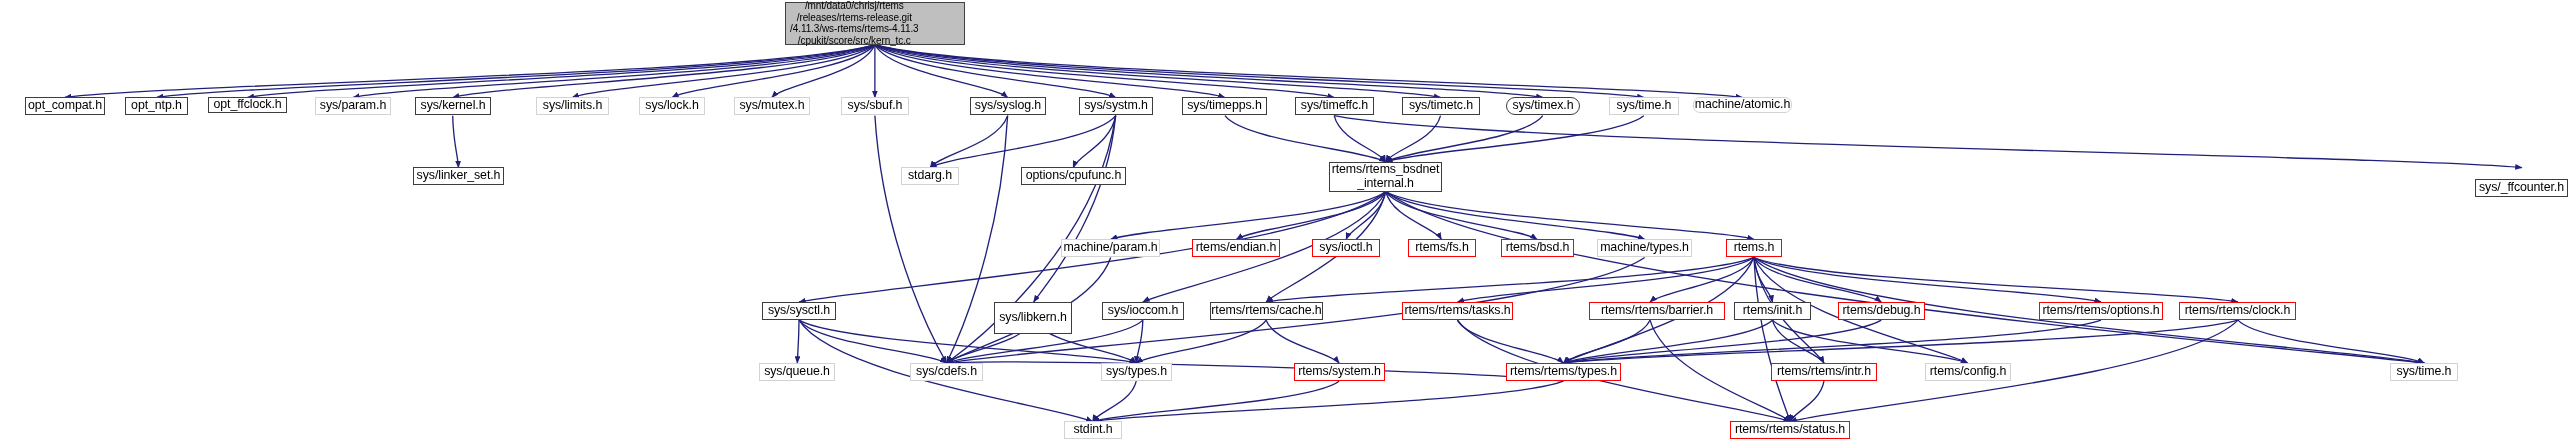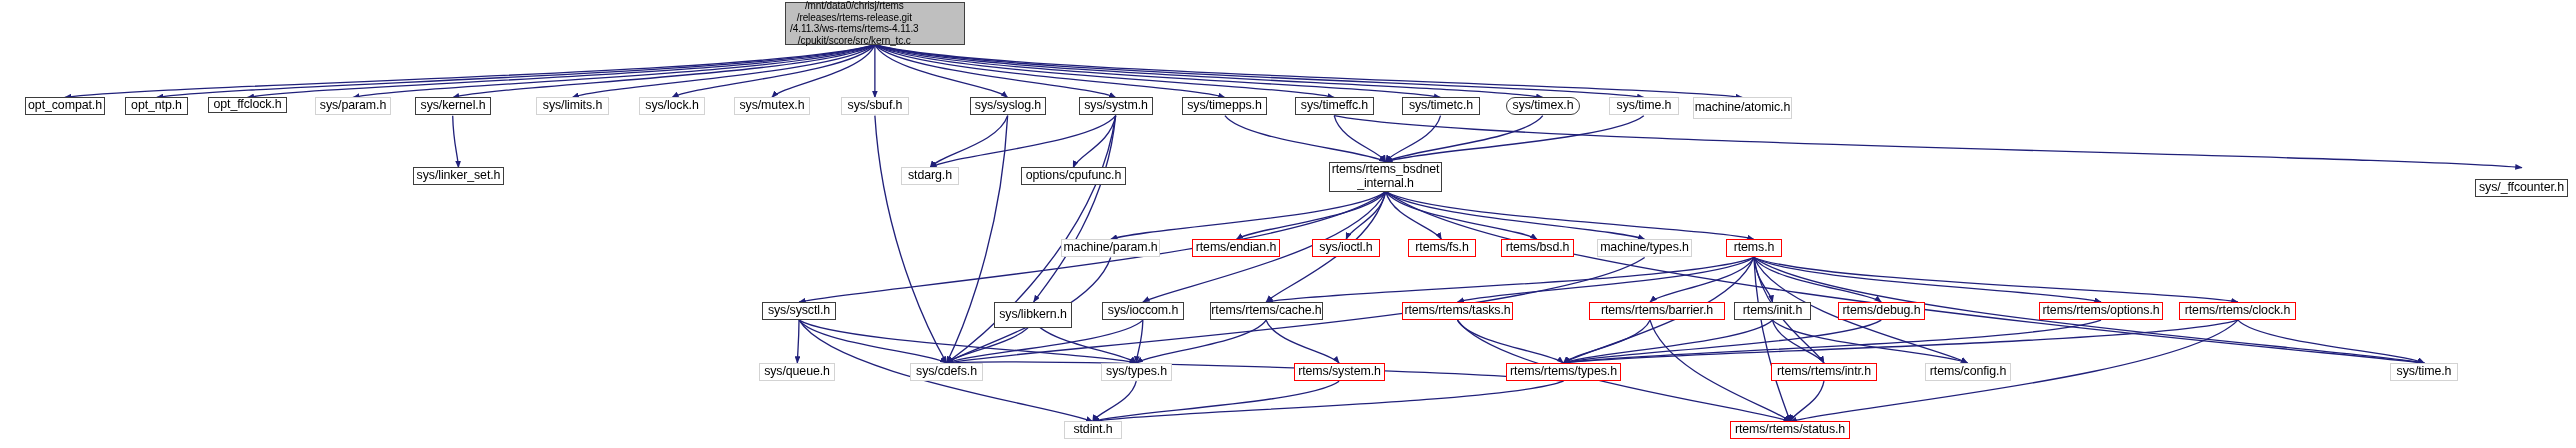--- a/index.html
+++ b/index.html
@@ -172,36 +172,36 @@
       <div class="gnode" style="left: 639px; top: 97px; width: 66px; height: 18px;">sys/lock.h</div>
       <div class="gnode" style="left: 734px; top: 97px; width: 76px; height: 18px;">sys/mutex.h</div>
       <div class="gnode" style="left: 841px; top: 97px; width: 68px; height: 18px;">sys/sbuf.h</div>
       <div class="gnode dark" style="left: 970px; top: 97px; width: 76px; height: 18px;">sys/syslog.h</div>
       <div class="gnode dark" style="left: 1079px; top: 97px; width: 74px; height: 18px;">sys/systm.h</div>
       <div class="gnode dark" style="left: 1182px; top: 97px; width: 85px; height: 18px;">sys/timepps.h</div>
       <div class="gnode dark" style="left: 1295px; top: 97px; width: 79px; height: 18px;">sys/timeffc.h</div>
       <div class="gnode dark" style="left: 1402px; top: 97px; width: 78px; height: 18px;">sys/timetc.h</div>
       <div class="gnode dark" style="left: 1506px; top: 97px; width: 74px; height: 18px; border-radius: 9px;">sys/timex.h</div>
       <div class="gnode" style="left: 1609px; top: 97px; width: 70px; height: 18px;">sys/time.h</div>
-      <div class="gnode" style="left: 1693px; top: 97px; width: 99px; height: 22px;">machine/atomic.h</div>
+      <div class="gnode" style="left: 1693px; top: 97px; width: 99px; height: 16px; border-radius: 7px;">machine/atomic.h</div>
       <div class="gnode dark" style="left: 2475px; top: 167px; width: 93px; height: 18px; margin-top: 12px;">sys/_ffcounter.h</div>
       <div class="gnode dark" style="left: 413px; top: 167px; width: 91px; height: 18px;">sys/linker_set.h</div>
       <div class="gnode" style="left: 901px; top: 167px; width: 58px; height: 18px;">stdarg.h</div>
       <div class="gnode dark" style="left: 1021px; top: 167px; width: 105px; height: 18px;">options/cpufunc.h</div>
       <div class="gnode dark" style="left: 1329px; top: 162px; width: 113px; height: 30px;">rtems/rtems_bsdnet
 _internal.h</div>
       <div class="gnode" style="left: 1061px; top: 239px; width: 99px; height: 18px;">machine/param.h</div>
       <div class="gnode red" style="left: 1192px; top: 239px; width: 88px; height: 18px;">rtems/endian.h</div>
       <div class="gnode red" style="left: 1312px; top: 239px; width: 68px; height: 18px;">sys/ioctl.h</div>
       <div class="gnode red" style="left: 1408px; top: 239px; width: 68px; height: 18px;">rtems/fs.h</div>
       <div class="gnode red" style="left: 1501px; top: 239px; width: 73px; height: 18px;">rtems/bsd.h</div>
       <div class="gnode" style="left: 1597px; top: 239px; width: 95px; height: 18px;">machine/types.h</div>
       <div class="gnode red" style="left: 1726px; top: 239px; width: 56px; height: 18px;">rtems.h</div>
       <div class="gnode dark" style="left: 762px; top: 302px; width: 74px; height: 18px;">sys/sysctl.h</div>
-      <div class="gnode dark" style="left: 994px; top: 302px; width: 78px; height: 26px; text-align: center;">sys/libkern.h</div>
+      <div class="gnode dark" style="left: 994px; top: 302px; width: 78px; height: 32px; text-align: center;">sys/libkern.h</div>
       <div class="gnode dark" style="left: 1102px; top: 302px; width: 82px; height: 18px;">sys/ioccom.h</div>
       <div class="gnode dark" style="left: 1210px; top: 302px; width: 113px; height: 18px;">rtems/rtems/cache.h</div>
       <div class="gnode red" style="left: 1402px; top: 302px; width: 111px; height: 18px;">rtems/rtems/tasks.h</div>
       <div class="gnode red" style="left: 1589px; top: 302px; width: 136px; height: 18px;">rtems/rtems/barrier.h</div>
       <div class="gnode dark" style="left: 1734px; top: 302px; width: 77px; height: 18px;">rtems/init.h</div>
       <div class="gnode red" style="left: 1838px; top: 302px; width: 87px; height: 18px;">rtems/debug.h</div>
       <div class="gnode red" style="left: 2039px; top: 302px; width: 124px; height: 18px;">rtems/rtems/options.h</div>
       <div class="gnode red" style="left: 2179px; top: 302px; width: 117px; height: 18px;">rtems/rtems/clock.h</div>
       <div class="gnode" style="left: 759px; top: 363px; width: 76px; height: 18px;">sys/queue.h</div>
       <div class="gnode" style="left: 910px; top: 363px; width: 73px; height: 18px;">sys/cdefs.h</div>

